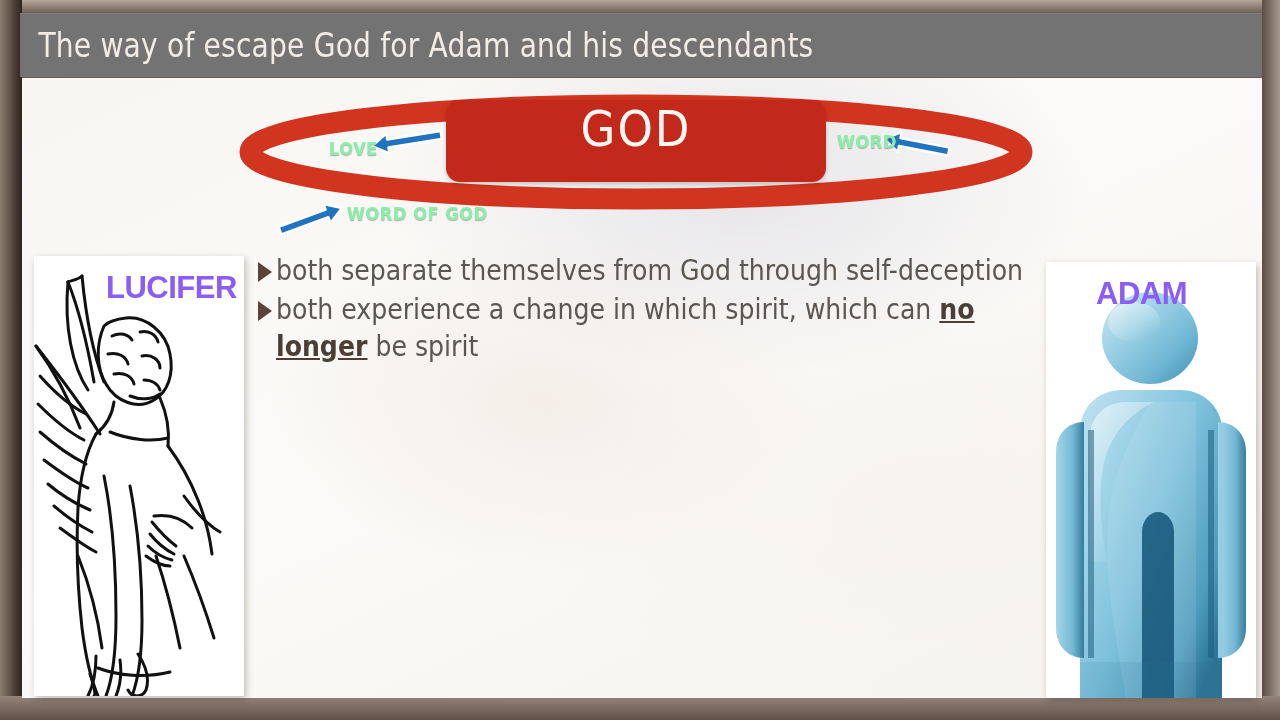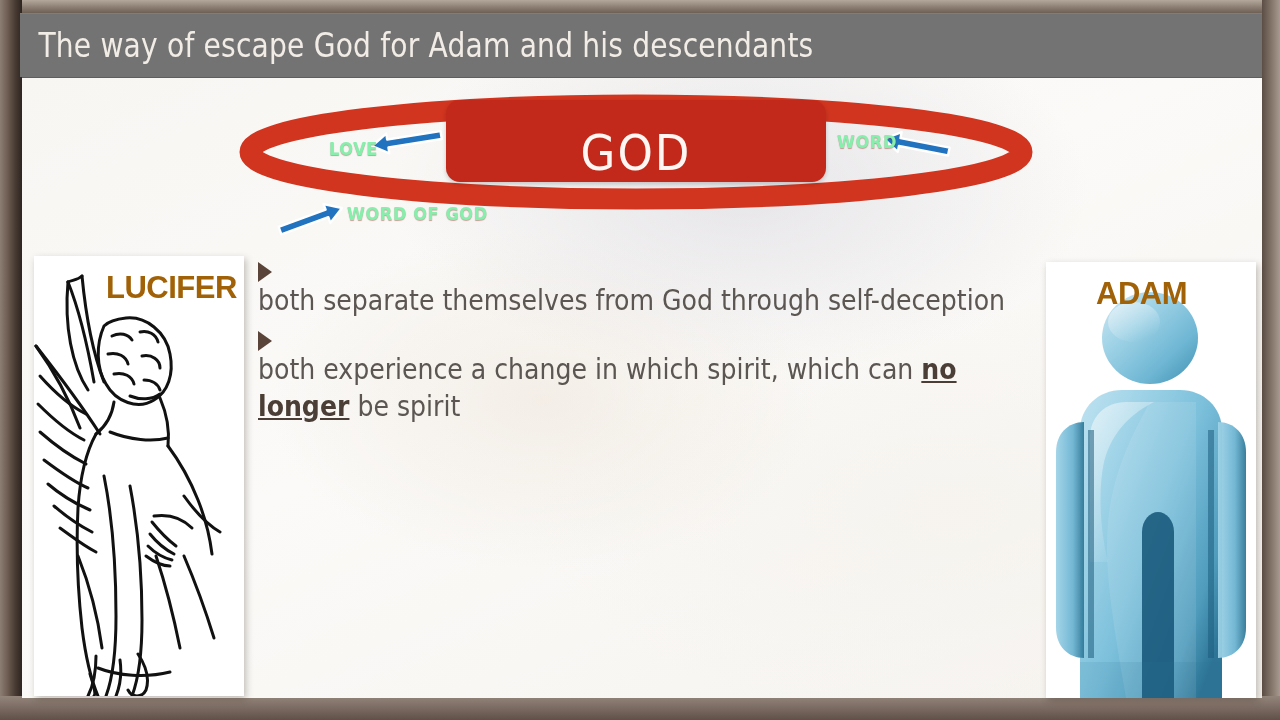--- a/index.html
+++ b/index.html
@@ -77,21 +77,21 @@
     width: 800px; height: 128px;
   }
   .diagram svg { display: block; width: 800px; height: 128px; overflow: visible; }
 
   .god-box {
     position: absolute;
     left: 446px; top: 100px;
     width: 380px; height: 82px;
     background: #c3291a;
     border-radius: 14px;
-    display: flex; align-items: flex-end; justify-content: center;
+    display: flex; align-items: flex-start; justify-content: center;
     box-shadow: 0 2px 4px rgba(0,0,0,.18);
   }
   .god-text {
     color: #fdf6f2;
     font-size: 50px;
     font-weight: 400;
     letter-spacing: 2px;
     font-family: "DejaVu Sans Condensed", "Liberation Sans Narrow", "Liberation Sans", sans-serif;
   }
 
@@ -112,21 +112,20 @@
   
   .bullets {
     position: absolute;
     left: 258px; top: 252px;
     width: 770px;
   }
   .bullet-row {
     display: flex;
     align-items: flex-start;
     margin-bottom: 2px;
-    flex-direction: column;
   }
   .bullet-marker {
     flex: 0 0 auto;
     width: 0; height: 0;
     border-top: 10px solid transparent;
     border-bottom: 10px solid transparent;
     border-left: 14px solid #5a4338;
     margin-top: 10px;
     margin-right: 4px;
   }
@@ -150,21 +149,21 @@
     overflow: hidden;
     box-shadow: 2px 3px 7px rgba(60,45,35,.3);
   }
   .panel-lucifer { left: 34px;   top: 256px; width: 210px; height: 440px; }
   .panel-adam    { left: 1035px; top: 262px; width: 210px; height: 436px; margin-left: 11px; }
 
   .panel-caption {
     position: absolute;
     font-family: "Liberation Sans", sans-serif;
     font-weight: 700;
-    color: #a16207;
+    color: #8b5cf6;
     z-index: 4;
     white-space: nowrap;
   }
   .cap-lucifer { left: 72px;  top: 14px; font-size: 31px; letter-spacing: -.5px; }
   .cap-adam    { left: 50px;  top: 14px; font-size: 31px; letter-spacing: -.5px; }
 
   .panel-art { position: absolute; inset: 0; }
   .panel-art svg { display: block; width: 100%; height: 100%; }
 </style>
 </head>

